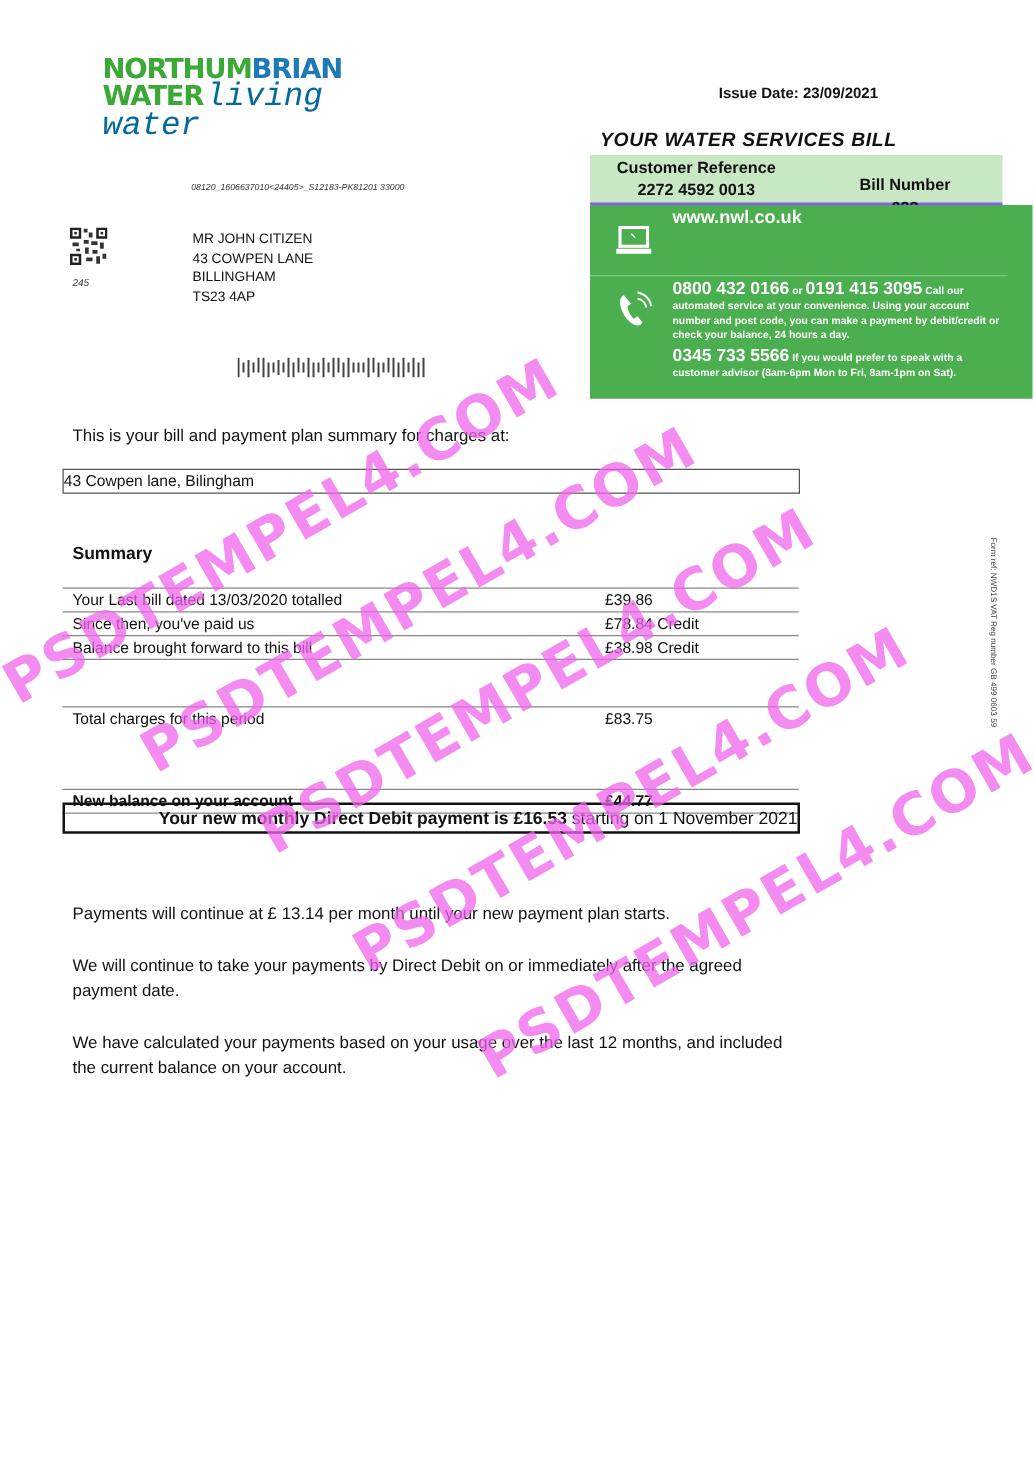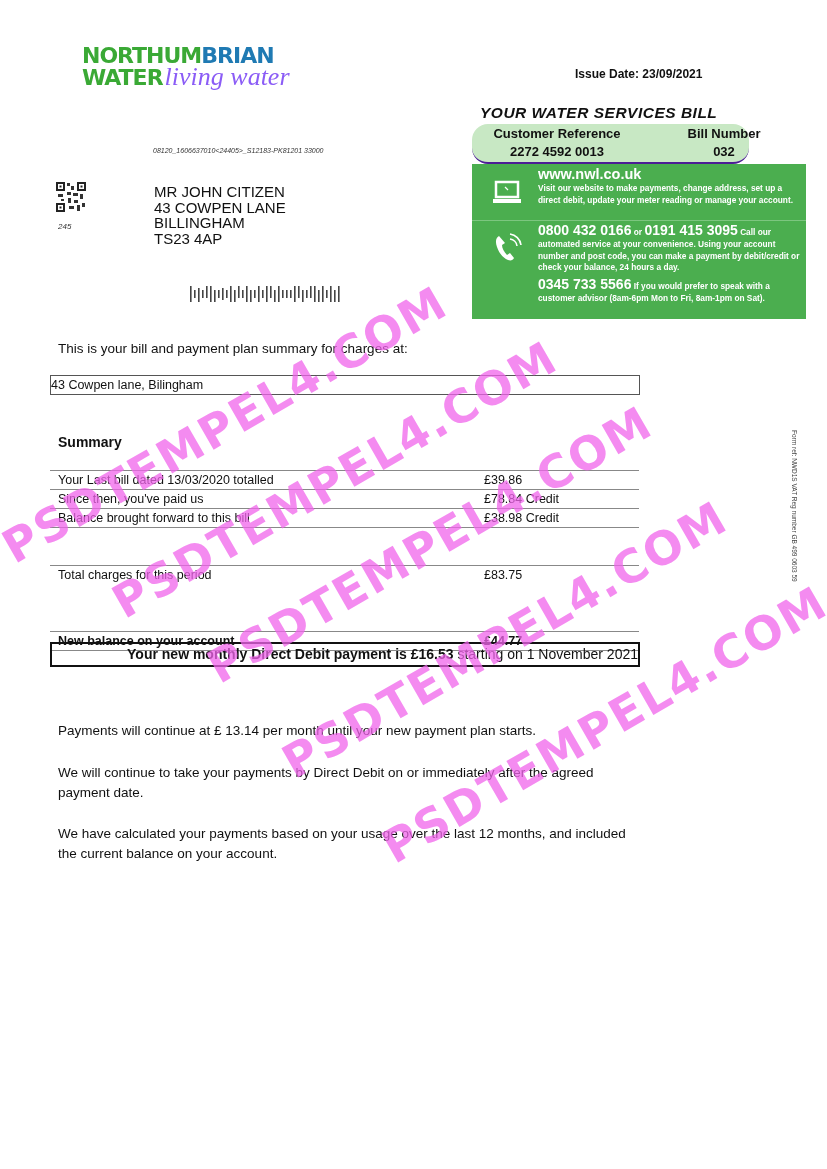--- a/index.html
+++ b/index.html
@@ -5,38 +5,38 @@
   html, body { margin:0; padding:0; background:#ffffff; }
   body { width:827px; height:1169px; position:relative; overflow:hidden;
          font-family:"Liberation Sans", sans-serif; color:#111; }
   .abs { position:absolute; }
   
   .logo { left:82px; top:46px; width:240px; height:60px; }
   .logo-l1 { font-family:"DejaVu Sans", sans-serif; font-weight:bold; font-size:22px; letter-spacing:-1px; line-height:20px; }
   .logo-l1 .g1 { color:#3aa935; }
   .logo-l1 .g2 { color:#1f7ab3; }
   .logo-l2 { font-family:"DejaVu Sans", sans-serif; font-weight:bold; font-size:22px; letter-spacing:-1px; line-height:22px; color:#3aa935; }
-  .logo-l2 .script { font-family:Liberation Serif, serif; font-style:italic; font-weight:normal; color:#8b5cf6; font-size:26px; letter-spacing:0; margin-left:2px; }
+  .logo-l2 .script { font-family:Liberation Mono, monospace; font-style:italic; font-weight:normal; color:#0369a1; font-size:26px; letter-spacing:0; margin-left:2px; }
   .issue { left:575px; top:67px; font-size:12px; font-weight:bold; }
   .bill-title { left:480px; top:104px; font-size:15.5px; font-weight:bold; font-style:italic; letter-spacing:0.5px; }
-  .ref-box { left:472px; top:124px; width:277px; height:38px; background:#c8e8c4; border-bottom:2px solid #4c1d95;border-radius:16px; }
+  .ref-box { left:472px; top:124px; width:330px; height:38px; background:#c8e8c4; border-bottom:2px solid #8b5cf6; }
   .ref-col { position:absolute; top:0; text-align:center; font-size:13px; font-weight:bold; line-height:18px; }
   .ref-col.c1 { left:0; width:170px; }
   .ref-col.c2 { left:170px; width:164px; }
-  .info-box { left:472px; top:164px; width:334px; height:155px; background:#4bae4f; color:#ffffff; }
+  .info-box { left:472px; top:164px; width:334px; height:155px; background:#4bae4f; color:#ffffff;padding-left:20px; }
   .info-row { position:absolute; left:0; width:334px; }
   .info-row.r1 { top:0; height:56px; border-bottom:1px solid #7cc67f; }
   .info-row.r2 { top:57px; height:98px;text-decoration:underline; }
   .info-icon { position:absolute; left:18px; width:34px; height:34px; }
   .info-text { position:absolute; left:66px; right:6px; font-size:8.3px; line-height:11.5px; font-weight:bold; }
   .info-big { font-size:14px; font-weight:bold; line-height:17px; }
   .code-line { left:153px; top:147px; font-size:7px; font-style:italic; color:#333; }
   .qr { left:56px; top:182px; width:30px; height:30px; }
   .qr-num { left:58px; top:222px; font-size:8px; font-style:italic; color:#333; }
-  .addr { left:154px; top:184px; font-size:15px; line-height:15.5px; }
+  .addr { left:154px; top:184px; font-size:11px; line-height:15.5px; }
   .barcode { left:190px; top:286px; width:152px; height:16px; }
   .intro { left:58px; top:341px; font-size:13.5px; }
   .site-box { left:50px; top:375px; width:588px; height:18px; border:1px solid #555; font-size:12.5px; line-height:18px; }
   .summary-h { left:58px; top:434px; font-size:14px; font-weight:bold; }
   .sum-table { left:50px; width:589px; }
   .sum-row { position:relative; height:18px; border-top:1px solid #888; font-size:12.5px; line-height:18px; }
   .sum-row:last-child { border-bottom:1px solid #888; }
   .sum-row .lbl { position:absolute; left:8px; }
   .sum-row .val { position:absolute; left:434px; }
   .sum-row.bold { font-weight:bold;margin-top:47px; }
@@ -57,35 +57,34 @@
 
 <div class="abs issue">Issue Date: 23/09/2021</div>
 <div class="abs bill-title">YOUR WATER SERVICES BILL</div>
 
 <div class="abs ref-box">
   <div class="ref-col c1">
     <div style="padding-top:1px">Customer Reference</div>
     <div>2272 4592 0013</div>
   </div>
   <div class="ref-col c2">
-    <div style="padding-top:1px">Bill Number</div>
+    <div style="padding-top:15px">Bill Number</div>
     <div>032</div>
   </div>
 </div>
 
 <div class="abs info-box">
   <div class="info-row r1">
     <svg class="info-icon" style="top:12px" viewBox="0 0 34 34">
       <rect x="6" y="6" width="22" height="15" fill="none" stroke="#fff" stroke-width="2.5"></rect>
       <rect x="3" y="23" width="28" height="4" fill="#fff"></rect>
       <line x1="15" y1="11" x2="18" y2="14" stroke="#fff" stroke-width="1.2"></line>
     </svg>
     <div class="info-text" style="top:2px">
       <div class="info-big" style="font-size:14.5px">www.nwl.co.uk</div>
-      <div>Visit our website to make payments, change address, set up a direct debit, update your meter reading or manage your account.</div>
     </div>
   </div>
   <div class="info-row r2">
     <svg class="info-icon" style="top:10px" viewBox="0 0 34 34">
       <path d="M9 5 C6 7 5 10 7 16 C9 22 13 27 18 29 C21 30 23 29 24 27 L20 22 L17 24 C14 21 12 17 12 14 L15 12 Z" fill="#fff"></path>
       <path d="M20 8 A8 8 0 0 1 27 15" fill="none" stroke="#fff" stroke-width="1.6"></path>
       <path d="M20 3 A13 13 0 0 1 31 14" fill="none" stroke="#fff" stroke-width="1.6"></path>
     </svg>
     <div class="info-text" style="top:1px">
       <div><span class="info-big">0800 432 0166</span> <span>or</span> <span class="info-big">0191 415 3095</span> <span>Call our automated service at your convenience. Using your account number and post code, you can make a payment by debit/credit or check your balance, 24 hours a day.</span></div>

